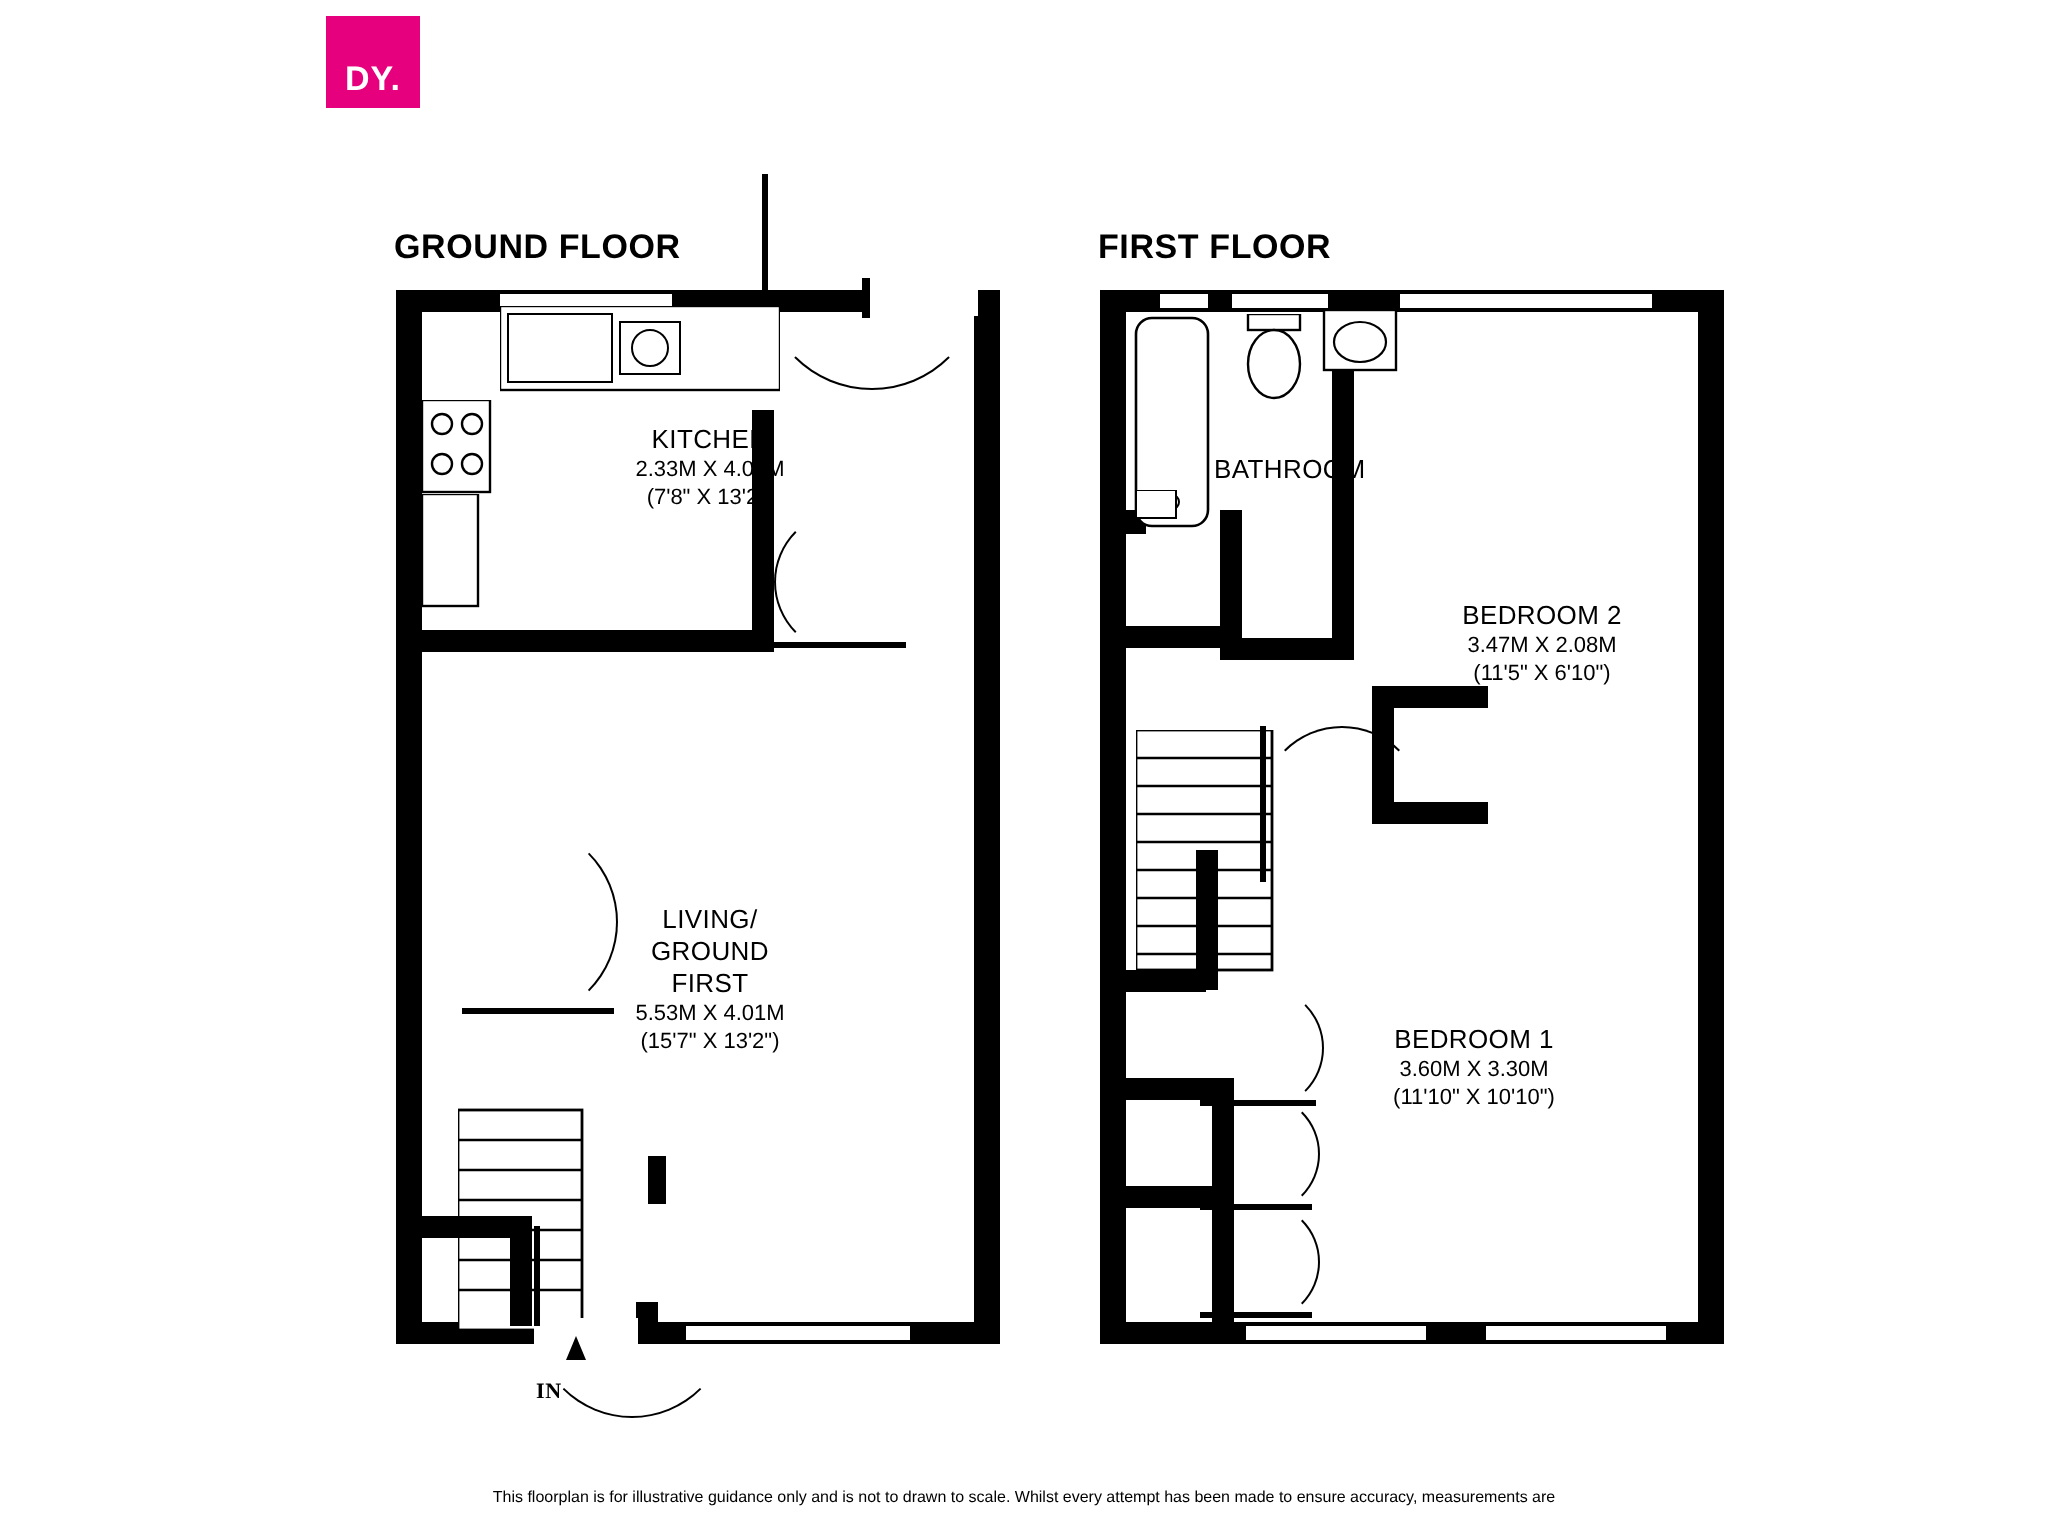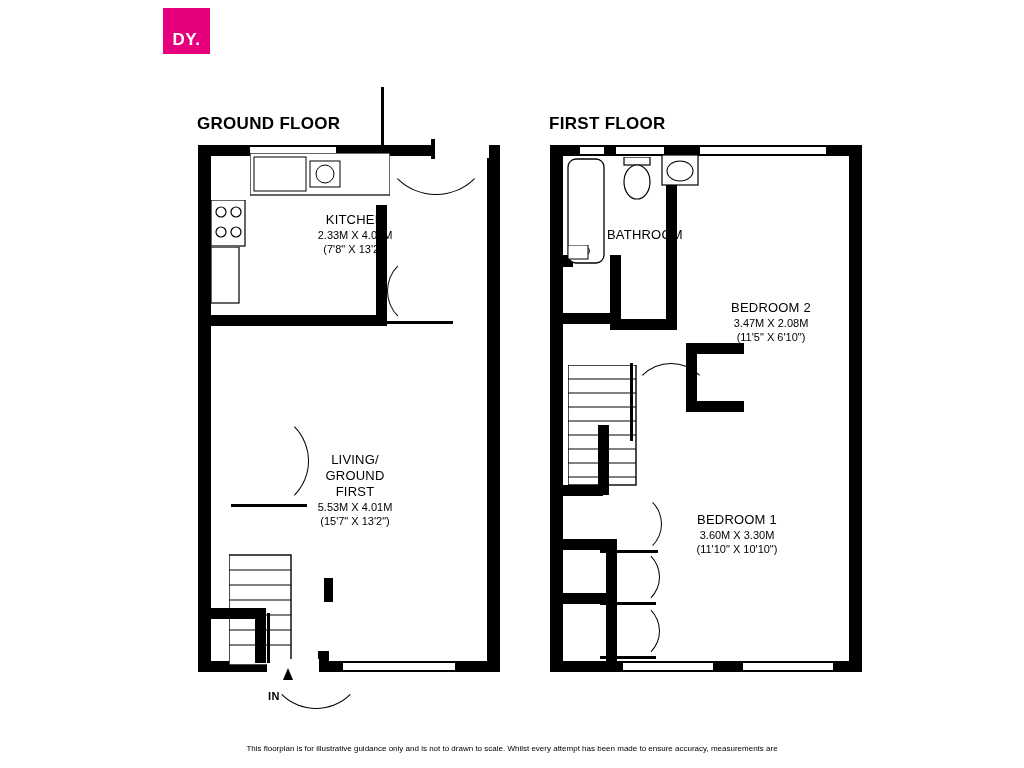--- a/index.html
+++ b/index.html
@@ -131,20 +131,21 @@
     line-height: 14px;
   }
 
   #in-label {
     position: absolute;
     left: 268px;
     top: 690px;
     font-size: 11px;
     font-weight: bold;
     letter-spacing: 0.4px;
+    font-family: Liberation Serif, serif;
   }
   #in-arrow {
     position: absolute;
     left: 283px;
     top: 668px;
     width: 0;
     height: 0;
     border-left: 5px solid transparent;
     border-right: 5px solid transparent;
     border-bottom: 12px solid #000;

